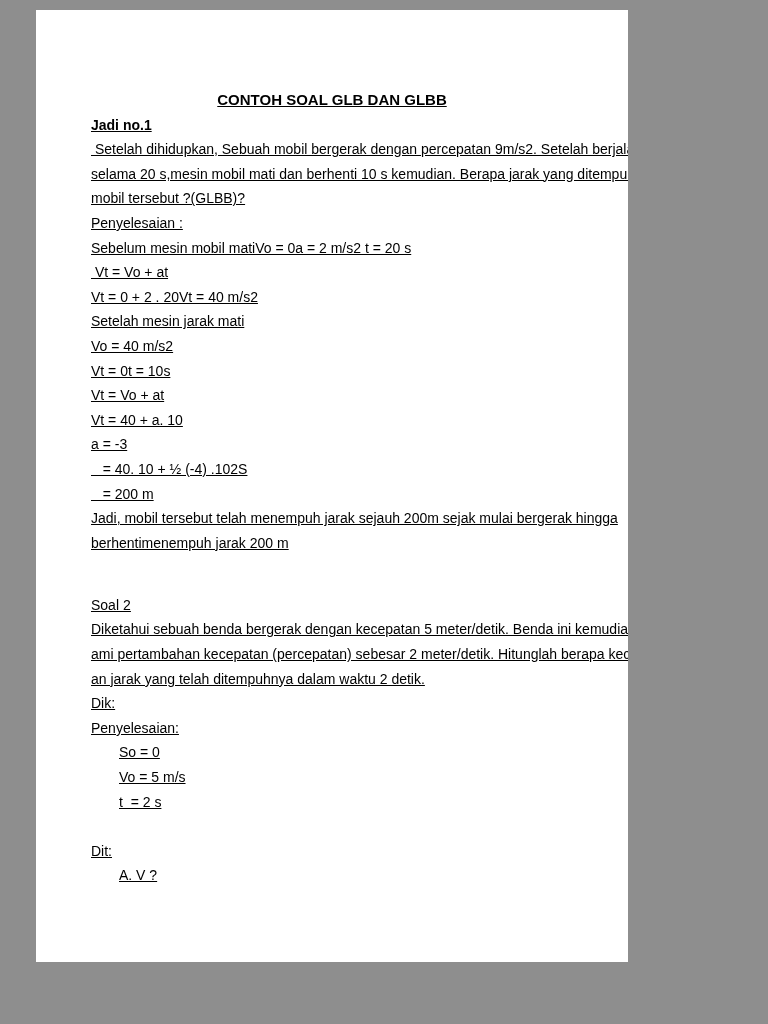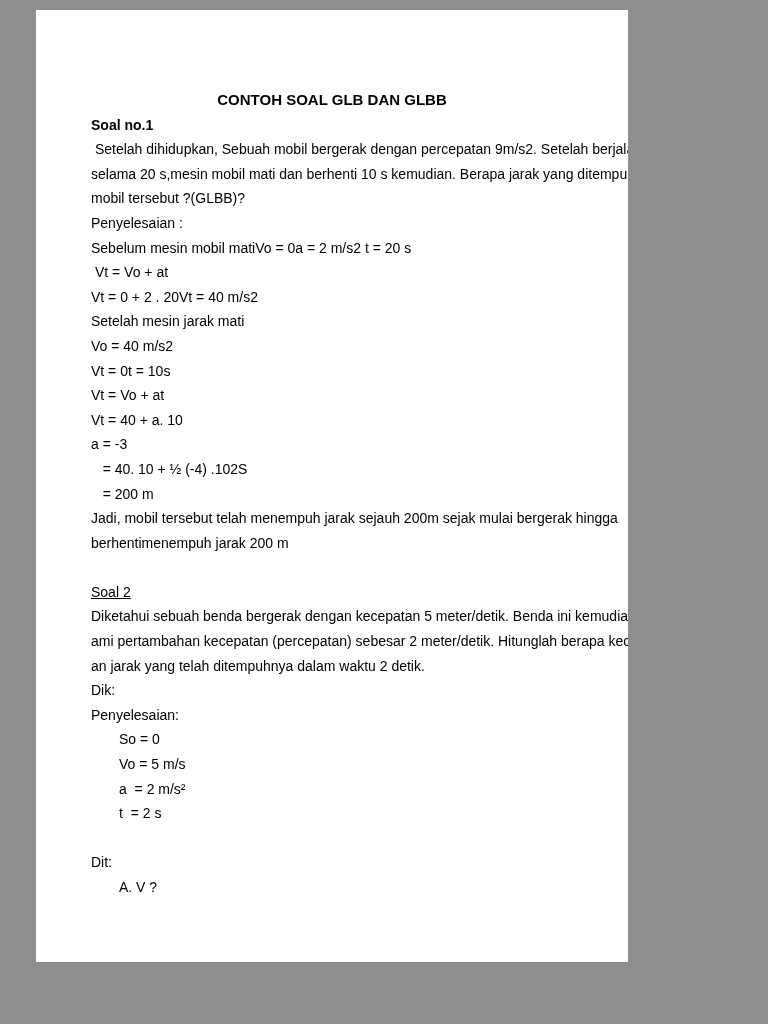--- a/index.html
+++ b/index.html
@@ -16,50 +16,51 @@
     overflow: hidden;
   }
   .paper {
     position: absolute;
     left: 36px;
     top: 10px;
     width: 592px;
     height: 952px;
     background: #ffffff;
     overflow: hidden;
+    text-decoration: underline;
   }
   .content {
     padding: 78px 55px 0 55px;
     color: #000000;
     font-size: 14px;
     line-height: 24.6px;
   }
   .doc-title {
     text-align: center;
     font-weight: bold;
     font-size: 15px;
     white-space: pre;
   }
   .line {
     white-space: pre;
     min-height: 24.6px;
   }
   .bold { font-weight: bold; }
-  .underline { text-decoration: underline; }
+  .underline { text-decoration: underline; margin-top: 13px; }
   .indent { padding-left: 28px; }
 </style>
 </head>
 <body>
 
 <div class="backdrop">
   <div class="paper">
     <div class="content">
       <p class="doc-title">CONTOH SOAL GLB DAN GLBB</p>
       <div>
-          <p class="line bold">Soal no.1</p>
+          <p class="line bold">Jadi no.1</p>
           <p class="line para"> Setelah dihidupkan, Sebuah mobil bergerak dengan percepatan 9m/s2. Setelah berjalan
 selama 20 s,mesin mobil mati dan berhenti 10 s kemudian. Berapa jarak yang ditempuh oleh
 mobil tersebut ?(GLBB)?</p>
           <p class="line">Penyelesaian :</p>
           <p class="line">Sebelum mesin mobil matiVo = 0a = 2 m/s2 t = 20 s</p>
           <p class="line"> Vt = Vo + at</p>
           <p class="line">Vt = 0 + 2 . 20Vt = 40 m/s2</p>
           <p class="line">Setelah mesin jarak mati</p>
           <p class="line">Vo = 40 m/s2</p>
           <p class="line">Vt = 0t = 10s</p>
@@ -72,21 +73,20 @@
 berhentimenempuh jarak 200 m</p>
           <p class="line blank"></p>
           <p class="line underline">Soal 2</p>
           <p class="line para">Diketahui sebuah benda bergerak dengan kecepatan 5 meter/detik. Benda ini kemudian mengal
 ami pertambahan kecepatan (percepatan) sebesar 2 meter/detik. Hitunglah berapa kecepatan d
 an jarak yang telah ditempuhnya dalam waktu 2 detik.</p>
           <p class="line">Dik:</p>
           <p class="line">Penyelesaian:</p>
           <p class="line indent">So = 0</p>
           <p class="line indent">Vo = 5 m/s</p>
-          <p class="line indent">a  = 2 m/s²</p>
           <p class="line indent">t  = 2 s</p>
           <p class="line blank"></p>
           <p class="line">Dit:</p>
           <p class="line indent">A. V ?</p>
         </div>
     </div>
   </div>
 </div>
 
 </body></html>

